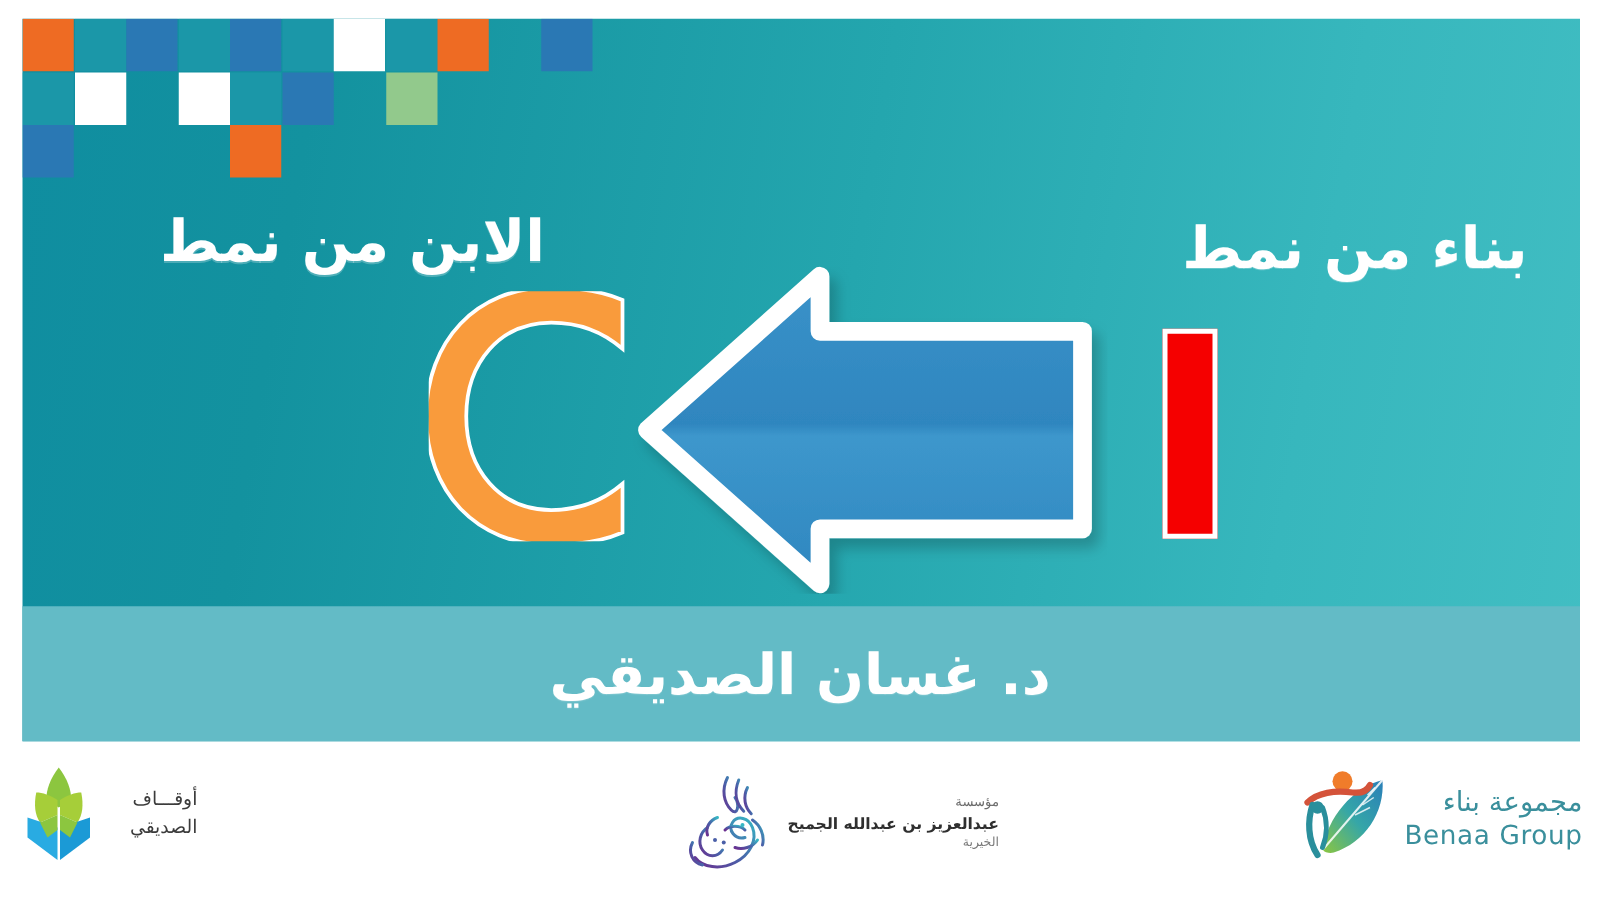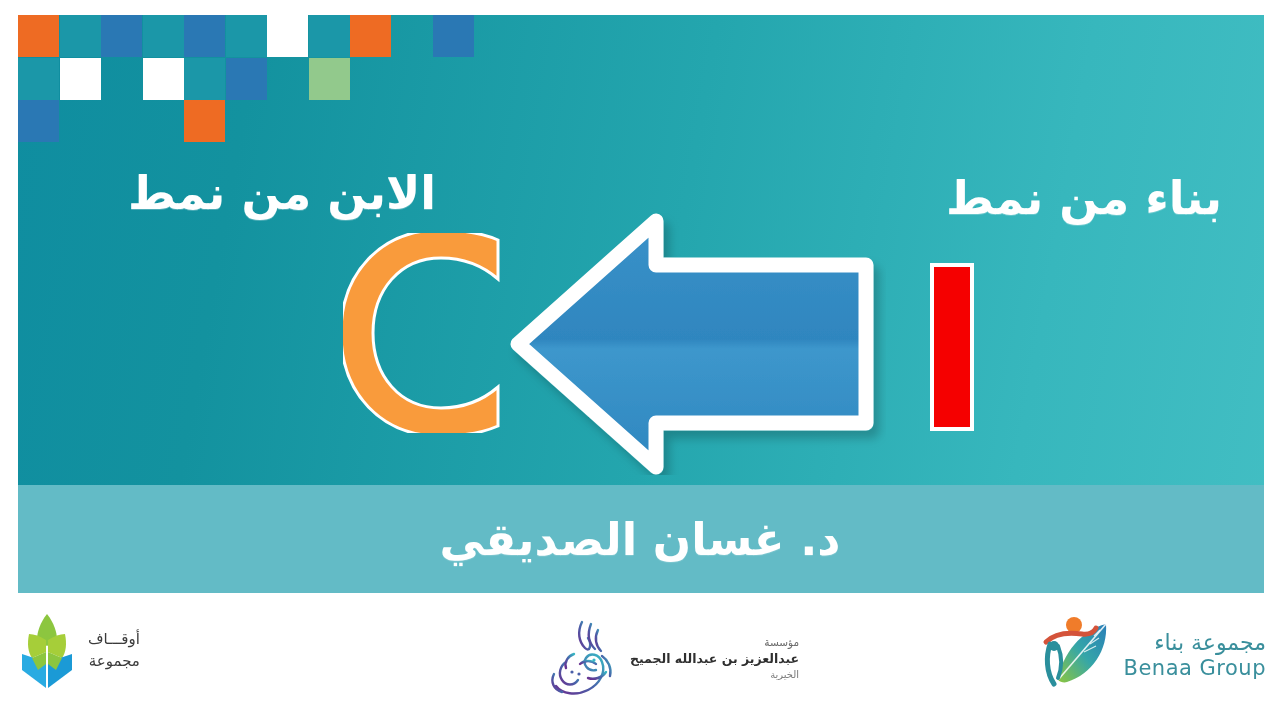--- a/index.html
+++ b/index.html
@@ -144,21 +144,21 @@
   }
 
   
   .logo-awqaf { left: 18px; top: 16px; }
   .logo-awqaf .lg-txt {
     direction: rtl;
     text-align: right;
     color: #3b3b3b;
     font-size: 15px;
     line-height: 1.45;
-    margin-left: 12px;
+    margin-left: 28px;
     white-space: nowrap;
     letter-spacing: 1px;
   }
   .logo-awqaf .lg-mark { width: 58px; height: 78px; }
 
   
   .logo-jumaih { left: 536px; top: 20px; }
   .logo-jumaih .lg-txt {
     direction: rtl;
     text-align: right;
@@ -256,21 +256,21 @@
 
   <div class="band" style="background: rgb(99, 187, 198);">
     <div class="band-text">د. غسان الصديقي</div>
   </div>
 
   <div class="footer">
 
     <div class="logo logo-awqaf">
       <div class="lg-txt">
         <div>أوقـــاف</div>
-        <div>مجموعة</div>
+        <div>الصديقي</div>
       </div>
       <div class="lg-mark">
         <svg width="58" height="78" viewBox="0 0 58 78" xmlns="http://www.w3.org/2000/svg">
           <path d="M29 2 C22 11 19 20 19 28 L29 34 L39 28 C39 20 36 11 29 2 Z" fill="#8cc63f"></path>
           <path d="M11 22 C9 32 10 40 14 46 L28 40 L28 28 C22 24 16 22 11 22 Z" fill="#a6ce39"></path>
           <path d="M47 22 C49 32 48 40 44 46 L30 40 L30 28 C36 24 42 22 47 22 Z" fill="#a6ce39"></path>
           <path d="M4 42 L4 58 L28 76 L28 50 Z" fill="#29abe2"></path>
           <path d="M54 42 L54 58 L30 76 L30 50 Z" fill="#1b9ad6"></path>
           <path d="M14 46 L28 40 L28 52 L20 58 Z" fill="#8cc63f"></path>
           <path d="M44 46 L30 40 L30 52 L38 58 Z" fill="#8cc63f"></path>

